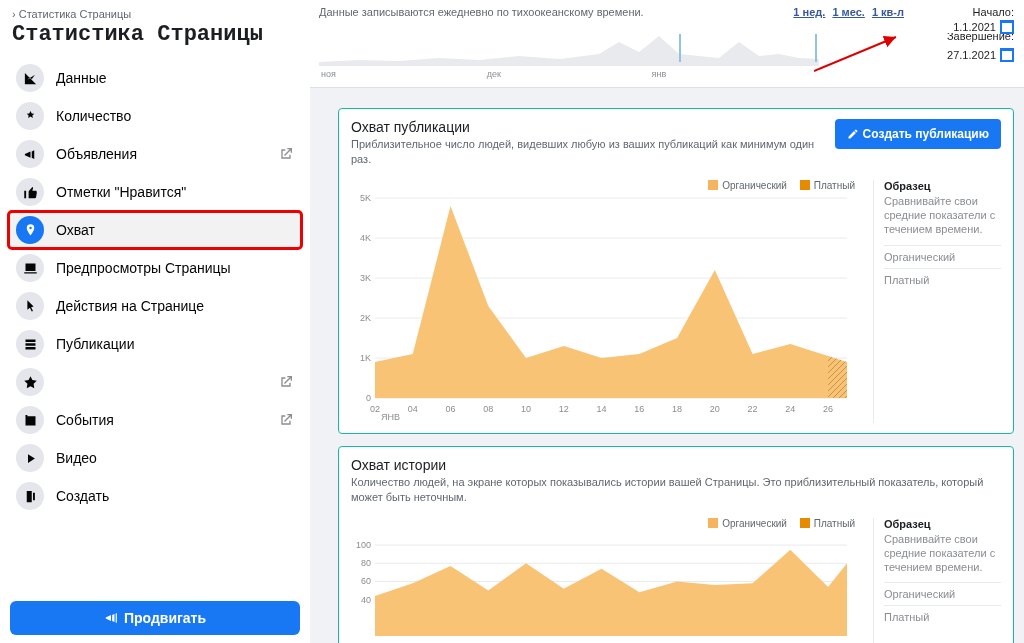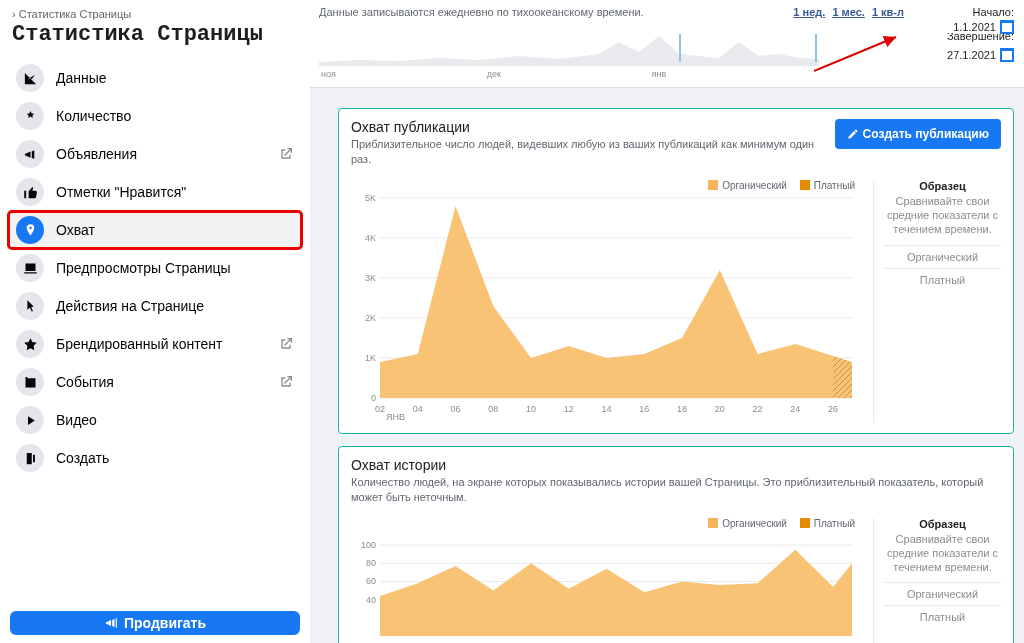--- a/index.html
+++ b/index.html
@@ -11,21 +11,21 @@
 .nav-item { display: flex; align-items: center; height: 38px; padding: 0 8px; border-radius: 6px; cursor: pointer; position: relative; }
 .nav-item.active { background: #f2f2f2; }
 .nav-item.highlighted { outline: 3px solid #e00; outline-offset: -2px; border-radius: 4px; }
 .nav-icon { width: 28px; height: 28px; border-radius: 50%; background: #e4e6eb; display: flex; align-items: center; justify-content: center; margin-right: 12px; flex-shrink: 0; }
 .nav-icon.active { background: #1877f2; }
 .nav-icon svg { width: 15px; height: 15px; fill: #050505; }
 .nav-icon.active svg { fill: #fff; }
 .nav-label { font-size: 14px; color: #050505; }
 .external { margin-left: auto; width: 16px; height: 16px; }
 .external svg { width: 16px; height: 16px; fill: #8a8d91; }
-.promote-btn { margin: 8px 10px; height: 24px; background: #1877f2; color: #fff; border: none; border-radius: 6px; font-size: 14px; font-weight: 600; cursor: pointer; display: flex; align-items: center; justify-content: center; gap: 6px; }
+.promote-btn { margin: 8px 10px; height: 34px; background: #1877f2; color: #fff; border: none; border-radius: 6px; font-size: 14px; font-weight: 600; cursor: pointer; display: flex; align-items: center; justify-content: center; gap: 6px; }
 .promote-btn svg { width: 14px; height: 14px; fill: #fff; }
 .main { flex: 1; overflow-y: auto; padding: 0 0 0 0; }
 
 .date-box { background: #fff; border: 1px solid #dddfe2; border-radius: 3px; padding: 6px 10px 8px 10px; margin-bottom: 20px; position: relative; }
 .date-info { font-size: 11px; color: #616770; }
 .date-links { position: absolute; right: 116px; top: 6px; font-size: 11px; }
 .date-links a { color: #385898; font-weight: 700; margin-right: 4px; }
 .date-labels { position: absolute; right: 10px; top: 6px; font-size: 11px; text-align: right; }
 .date-labels .dl { color: #1c1e21; margin-bottom: 12px; }
 .date-fields { position: absolute; right: 10px; top: 20px; font-size: 11px; }
@@ -37,21 +37,21 @@
 .spark-labels { display:flex; justify-content:space-between; font-size:9px; color:#8a8d91; padding: 0 2px; }
 .arrow-ann { position:absolute; right:120px; top:33px; }
 
 .card { background: #fff; border: 1px solid #14b8a6; border-radius: 4px; margin-bottom: 12px; margin-left: 22px; }
 .card-header { padding: 10px 12px 4px 12px; display: flex; align-items: flex-start; }
 .card-header .ht { flex: 1; }
 .card-header h3 { font-size: 14px; font-weight: 400; color: #1c1e21; margin-bottom: 2px; }
 .card-header p { font-size: 11px; color: #616770; line-height: 1.4; }
 .create-post { background: #1877f2; color: #fff; border: none; border-radius: 4px; height: 30px; padding: 0 12px; font-size: 12px; font-weight: 600; cursor: pointer; display: flex; align-items: center; gap: 4px; }
 .create-post svg { width: 12px; height: 12px; fill: #fff; }
-.card-body { display: flex; padding: 8px 12px 10px 4px; text-align: center; }
+.card-body { display: flex; padding: 8px 12px 10px 4px; }
 .chart-area { flex: 1; position: relative; }
 .side-panel { width: 128px; border-left: 1px solid #e9eaed; padding-left: 10px; margin-left: 10px; font-size: 11px; }
 .side-panel .sp-title { color: #1c1e21; font-weight: 700; margin-bottom: 2px; }
 .side-panel .sp-desc { color: #8a8d91; margin-bottom: 8px; line-height: 1.3; }
 .side-panel .sp-item { color: #8a8d91; padding: 5px 0; border-top: 1px solid #e9eaed; }
 
 .legend { position: absolute; top: 0; right: 8px; font-size: 10px; color: #616770; }
 .legend .lg { display: inline-flex; align-items: center; margin-left: 10px; }
 .legend .sw { width: 10px; height: 10px; margin-right: 4px; }
 .sw-organic { background: #f7b45e; }
@@ -124,24 +124,31 @@
         <span class="nav-icon">
           <svg viewBox="0 0 24 24" stroke="currentColor" stroke-width="0">
             <path d="M7 2l10 10-4 1 3 6-2 1-3-6-4 3z"></path>
           </svg>
         </span>
         <span class="nav-label">Действия на Странице</span>
       </div>
       <div class="nav-item">
         <span class="nav-icon">
           <svg viewBox="0 0 24 24" stroke="currentColor" stroke-width="0">
+            <path d="M4 4h16v4H4zM4 10h16v4H4zM4 16h16v4H4z"></path>
+          </svg>
+        </span>
+        <span class="nav-label">Публикации</span>
+      </div>
+      <div class="nav-item">
+        <span class="nav-icon">
+          <svg viewBox="0 0 24 24" stroke="currentColor" stroke-width="0">
             <path d="M12 2l3 6 7 1-5 5 1 7-6-3-6 3 1-7-5-5 7-1z"></path>
           </svg>
         </span>
-        <span class="nav-label">Брендированный контент</span>
         <span class="external"><svg viewBox="0 0 24 24">
             <path d="M14 3h7v7h-2V6.4L10.4 15 9 13.6 17.6 5H14V3zM5 5h6v2H7v10h10v-4h2v6H5V5z"></path>
           </svg></span>
       </div>
       <div class="nav-item">
         <span class="nav-icon">
           <svg viewBox="0 0 24 24" stroke="currentColor" stroke-width="0">
             <path d="M4 5h16v15H4zM4 5V3h3v2m10-2v2M4 9h16"></path>
           </svg>
         </span>

